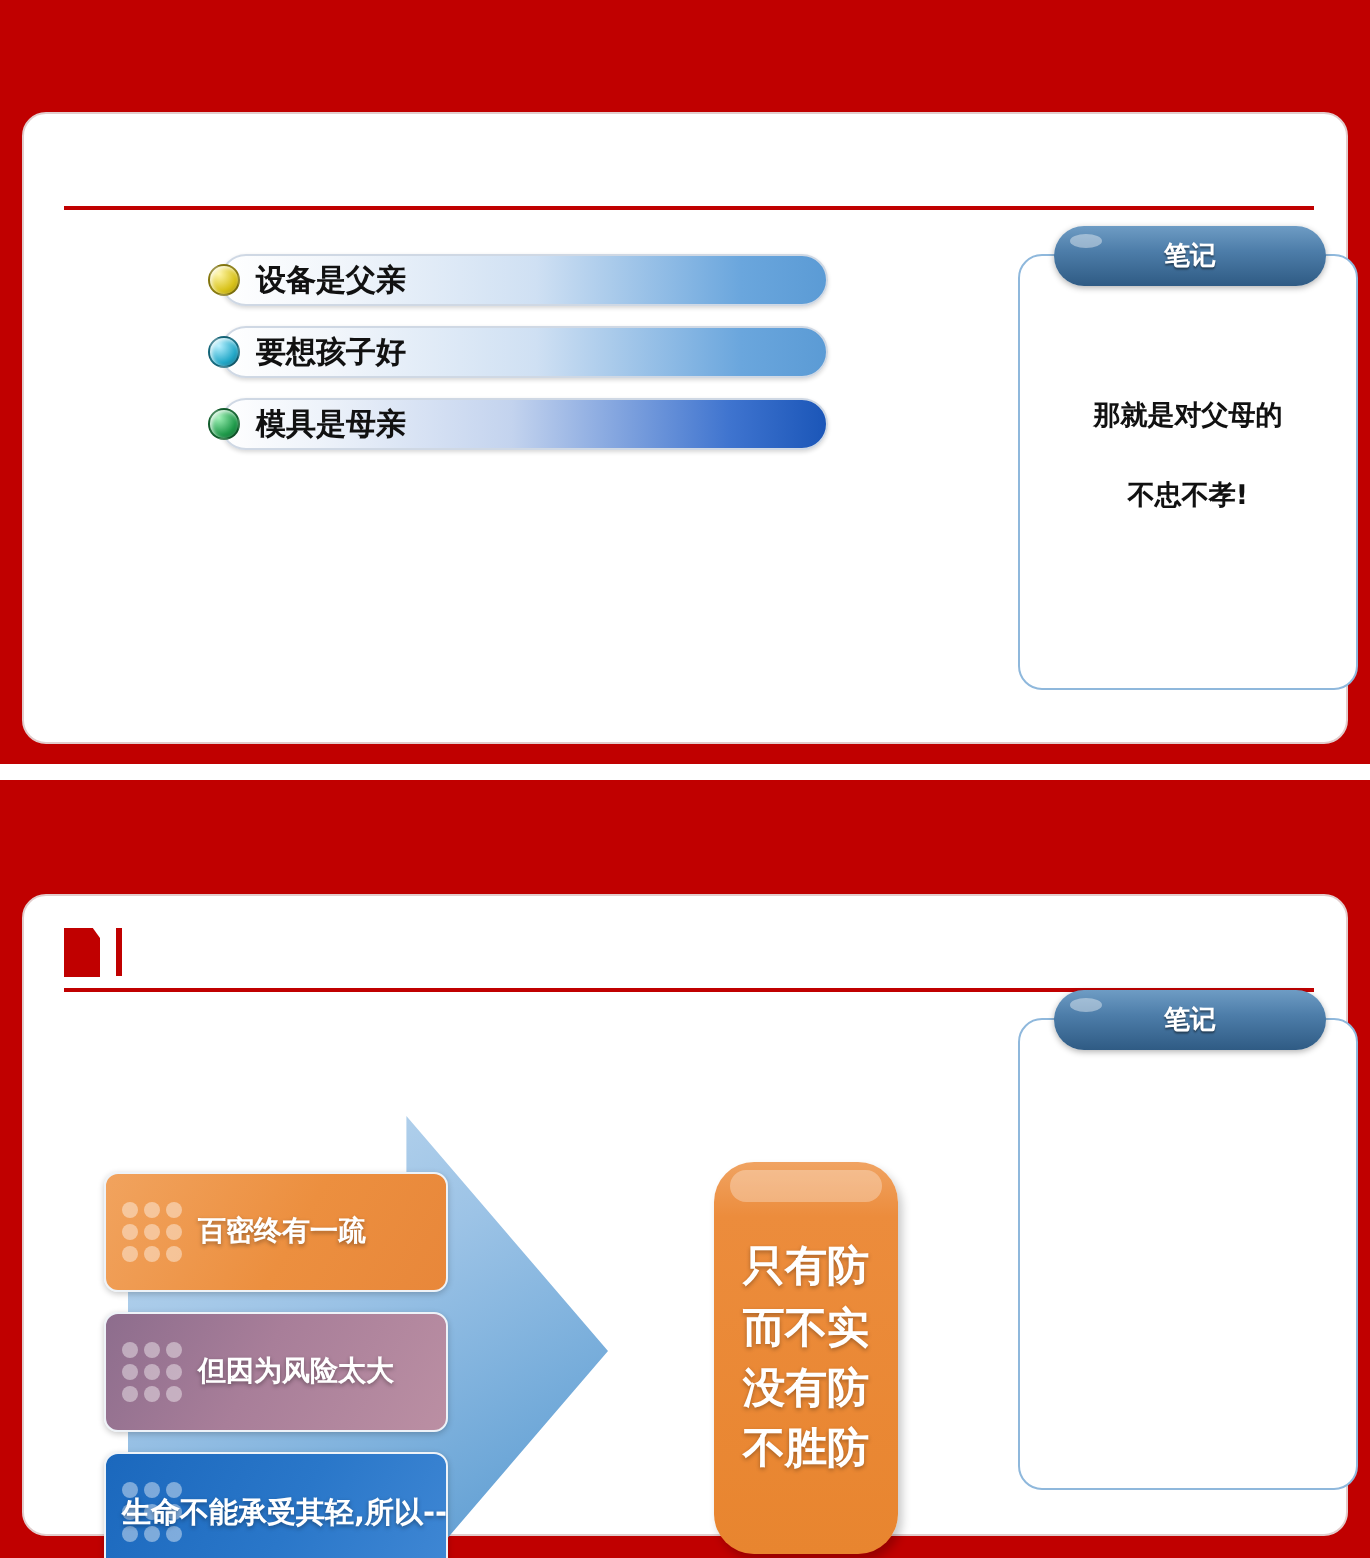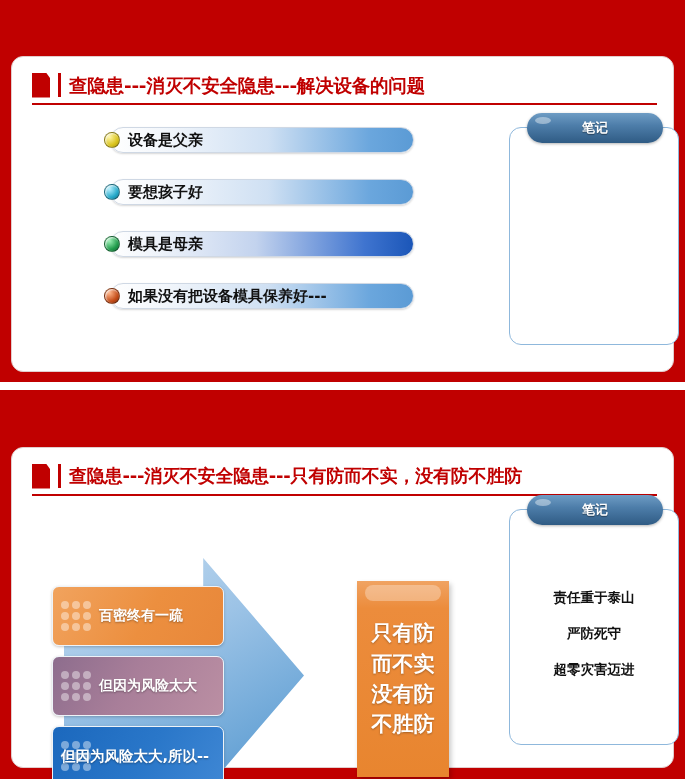--- a/index.html
+++ b/index.html
@@ -58,21 +58,21 @@
     height: 2px; background: #c00000;
   }
 
   
   .pill-list {
     position: absolute; left: 92px; top: 70px; width: 310px;
   }
   .pill-row {
     position: relative;
     height: 26px;
-    margin-bottom: 26px;
+    margin-bottom: 10px;
     display: flex; align-items: center;
   }
   .pill-bg {
     position: absolute; left: 6px; top: 0; right: 0; height: 26px;
     border-radius: 13px;
     border: 1px solid #cfd8e4;
     box-shadow: 0 1px 2px rgba(0,0,0,0.16);
   }
   .pill-bg.light { background: linear-gradient(90deg,#ffffff 0%,#f2f6fb 18%,#cfe0f3 52%,#6aa6dd 86%,#5b9bd5 100%); }
   .pill-bg.deep  { background: linear-gradient(90deg,#ffffff 0%,#eef3fa 16%,#c3d3ee 48%,#3f74cf 84%,#1b56b8 100%); }
@@ -168,21 +168,21 @@
     font-size: 14px; font-weight: bold; color: #ffffff;
     white-space: nowrap;
     text-shadow: 0 1px 2px rgba(0,0,0,0.35);
   }
   .sbox.blue .sbox-label { margin-left: -34px; font-size: 14.5px; }
 
   
   .orange-col {
     position: absolute; left: 345px; top: 133px;
     width: 92px; height: 196px;
-    border-radius: 0;
+    border-radius: 20px;
     background: linear-gradient(180deg,#f0a362 0%,#ec8c3c 14%,#e8852f 100%);
     box-shadow: 2px 3px 5px rgba(0,0,0,0.22);
     display: flex; flex-direction: column;
     align-items: center; justify-content: center;
     z-index: 2;
   }
   .orange-col::before {
     content:""; position:absolute; left:8px; right:8px; top:4px; height:16px;
     border-radius: 10px; background: rgba(255,255,255,0.30);
   }
@@ -195,25 +195,20 @@
   }
 </style>
 </head>
 <body>
 
 <div class="page">
 
   <div class="slide" id="slide-1">
     <div class="slide-card">
 
-      <div class="title-row">
-        <span class="title-flag"></span>
-        <span class="title-bar-sep"></span>
-        <span class="title-text">查隐患---消灭不安全隐患---解决设备的问题</span>
-      </div>
       <div class="title-underline"></div>
 
       <div class="pill-list">
 
         <div class="pill-row">
           <span class="pill-bg light"></span>
           <span class="dot" style="background:radial-gradient(circle at 32% 28%, #fff6a8 0%, #d8c21a 62%, #a08f0c 100%)"></span>
           <span class="pill-label">设备是父亲</span>
         </div>
 
@@ -223,45 +218,43 @@
           <span class="pill-label">要想孩子好</span>
         </div>
 
         <div class="pill-row">
           <span class="pill-bg deep"></span>
           <span class="dot" style="background:radial-gradient(circle at 32% 28%, #9df0b5 0%, #1f9a4a 62%, #106030 100%)"></span>
           <span class="pill-label">模具是母亲</span>
         </div>
 
 
-        <div class="pill-row">
-          <span class="pill-bg light"></span>
-          <span class="dot" style="background:radial-gradient(circle at 32% 28%, #ffb68a 0%, #c24a16 62%, #7a2b07 100%)"></span>
-          <span class="pill-label">如果没有把设备模具保养好---</span>
-        </div>
 
       </div>
 
       <div class="note-panel">
         <div class="note-body"></div>
         <div class="note-head">
           <span class="note-head-text">笔记</span>
         </div>
+        <div class="note-lines">
+          <div class="note-line">那就是对父母的</div>
+          <div class="note-line">不忠不孝!</div>
+        </div>
       </div>
 
     </div>
   </div>
 
   <div class="slide" id="slide-2">
     <div class="slide-card">
 
       <div class="title-row">
         <span class="title-flag"></span>
         <span class="title-bar-sep"></span>
-        <span class="title-text">查隐患---消灭不安全隐患---只有防而不实，没有防不胜防</span>
       </div>
       <div class="title-underline"></div>
 
       <div class="big-arrow"></div>
 
       <div class="box-list">
 
         <div class="sbox orange">
           <span class="dotgrid">
             <i></i>
@@ -297,40 +290,35 @@
             <i></i>
               <i></i>
               <i></i>
               <i></i>
               <i></i>
               <i></i>
               <i></i>
               <i></i>
               <i></i>
           </span>
-          <span class="sbox-label">但因为风险太大,所以--</span>
+          <span class="sbox-label">生命不能承受其轻,所以--</span>
         </div>
 
       </div>
 
       <div class="orange-col">
         <span class="oc-line">只有防</span>
         <span class="oc-line">而不实</span>
         <span class="oc-line">没有防</span>
         <span class="oc-line">不胜防</span>
       </div>
 
       <div class="note-panel">
         <div class="note-body"></div>
         <div class="note-head">
           <span class="note-head-text">笔记</span>
         </div>
-        <div class="note-lines">
-          <div class="note-line">责任重于泰山</div>
-          <div class="note-line">严防死守</div>
-          <div class="note-line">超零灾害迈进</div>
-        </div>
       </div>
 
     </div>
   </div>
 
 </div>
 
 </body></html>

